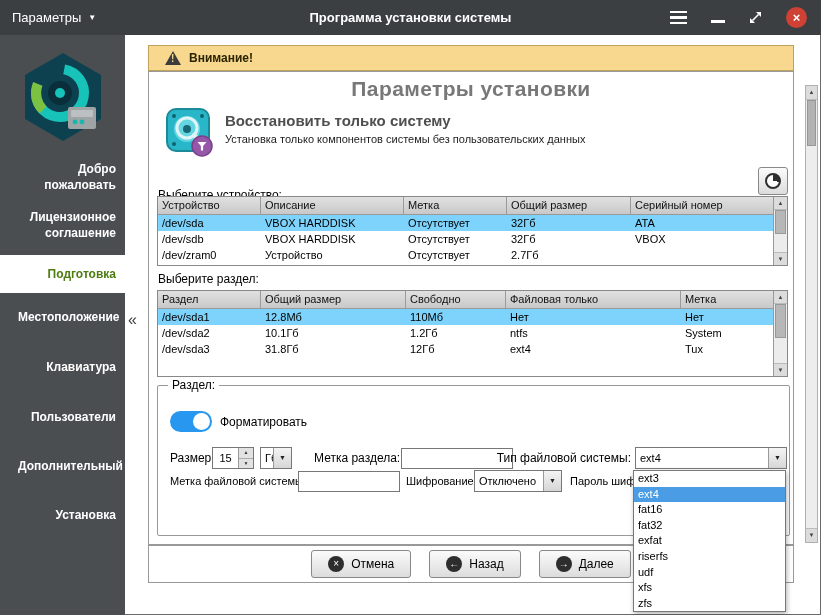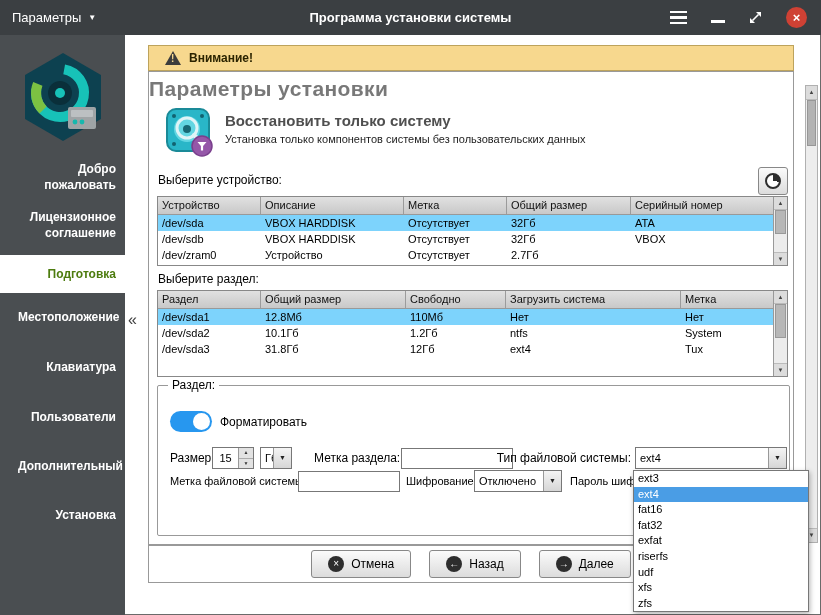--- a/index.html
+++ b/index.html
@@ -38,27 +38,27 @@
   .main{position:absolute;left:148px;top:45px;width:646px;height:538px}
   .banner{box-sizing:border-box;height:26px;background:#f7d88e;border:1px solid #bda35c;
           display:flex;align-items:center;gap:8px;padding-left:16px;font-size:12px;font-weight:bold;
           color:#2c2400}
   .warn-tri{width:0;height:0;border-left:8px solid transparent;border-right:8px solid transparent;
             border-bottom:14px solid #3c3c3c;position:relative}
   .warn-tri::after{content:"!";position:absolute;left:-2px;top:2px;color:#f7d88e;font-size:10px;
                    font-weight:bold}
   .content{box-sizing:border-box;position:absolute;left:0;top:26px;width:646px;height:474px;
            background:#fff;border:1px solid #999}
-  .page-title{position:absolute;top:5px;left:0;right:0;font-size:21px;
+  .page-title{position:absolute;top:5px;left:0;right:0;text-align:center;font-size:21px;
               color:#787878;font-weight:bold;letter-spacing:.4px}
   .mode-icon{position:absolute;left:16px;top:33px}
   .mode-title{position:absolute;left:76px;top:40px;font-size:15px;font-weight:bold;color:#4f4f4f}
   .mode-sub{position:absolute;left:76px;top:61px;font-size:11px;color:#1c1c1c}
   .sec-label{position:absolute;left:9px;font-size:12px;color:#000}
-  .dev-label{top:101px}
+  .dev-label{top:116px}
   .part-label{top:200px}
   .pie-btn{position:absolute;right:5px;top:95px;width:28px;height:26px;border:1px solid #888;
            border-radius:3px;background:linear-gradient(#fbfbfb,#dcdcdc);display:flex;
            align-items:center;justify-content:center;cursor:pointer}
   .pie{width:16px;height:16px;border-radius:50%;border:2px solid #2e2e2e;box-sizing:border-box;
        background:conic-gradient(#2e2e2e 0 27%,#fff 27% 100%)}
 
   
   .tbl{position:absolute;left:8px;border:1px solid #888;background:#fff;box-sizing:border-box;
        overflow:hidden}
@@ -135,21 +135,21 @@
   .vscroll{position:absolute;left:805px;top:85px;width:13px;height:458px;background:#ededed;
            border:1px solid #b0b0b0;box-sizing:border-box}
   .vs-arr{position:absolute;left:0;right:0;height:13px;background:#dcdcdc;text-align:center;
           font-size:6px;line-height:13px;color:#444;cursor:pointer}
   .vs-up{top:0;border-bottom:1px solid #bbb}
   .vs-dn{bottom:0;border-top:1px solid #bbb}
   .vs-thumb{position:absolute;left:1px;right:1px;top:14px;height:46px;background:#b3b3b3;
             border:1px solid #979797;box-sizing:border-box;cursor:pointer}
 
   
-  .fs-drop{position:absolute;left:633px;top:470px;width:176px;background:#fff;border:1px solid #777;
+  .fs-drop{position:absolute;left:633px;top:470px;width:153px;background:#fff;border:1px solid #777;
            z-index:99;box-shadow:1px 2px 5px rgba(0,0,0,.3);box-sizing:border-box}
   .fs-opt{height:15.6px;line-height:15.6px;font-size:11px;padding-left:4px;cursor:pointer;color:#000}
   .fs-opt.sel{background:#4a9de5;color:#fff}
 </style>
 </head>
 <body>
 
 <div class="window">
 
   <div class="titlebar">
@@ -270,21 +270,21 @@
         </div>
       </div>
 
       <div class="sec-label part-label">Выберите раздел:</div>
 
       <div class="tbl t2">
         <div class="thead">
           <div class="th c0">Раздел</div>
           <div class="th c1">Общий размер</div>
           <div class="th c2">Свободно</div>
-          <div class="th c3">Загрузить система</div>
+          <div class="th c3">Файловая только</div>
           <div class="th c4">Метка</div>
         </div>
         <div class="trow sel">
           <div class="td c0">/dev/sda1</div>
           <div class="td c1">12.8Мб</div>
           <div class="td c2">110Мб</div>
           <div class="td c3">Нет</div>
           <div class="td c4">Нет</div>
         </div>
         <div class="trow">

